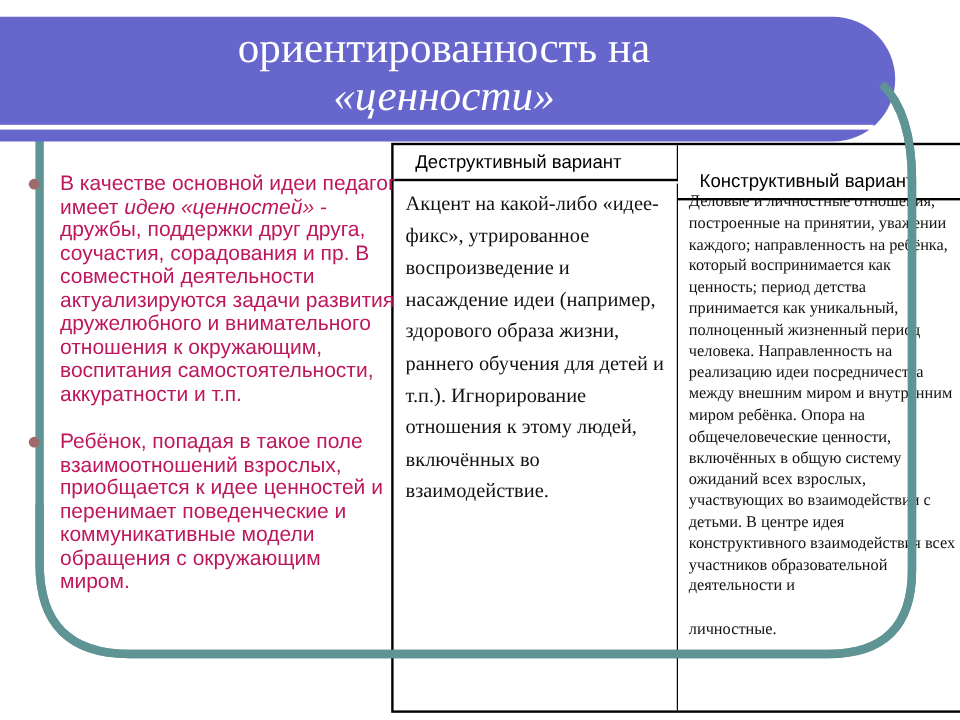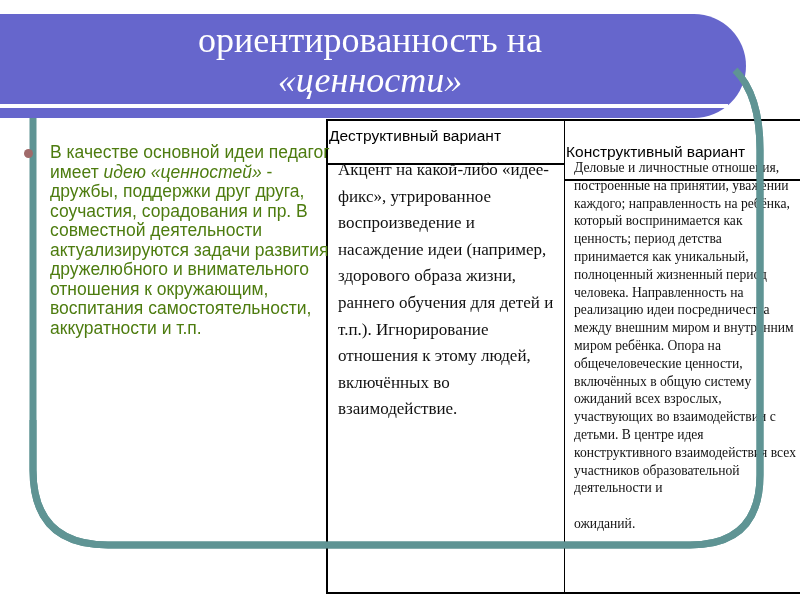--- a/index.html
+++ b/index.html
@@ -63,21 +63,21 @@
       z-index: 6;
     }
     .left-text {
       position: absolute;
       left: 50px;
       top: 143px;
       width: 280px;
       font-family: "Liberation Sans", sans-serif;
       font-size: 17.5px;
       line-height: 19.5px;
-      color: #4d7c0f;
+      color: #be185d;
       z-index: 5;
     }
     .bullet-item {
       position: relative;
       margin-bottom: 20px;
     }
     .bullet-dot {
       position: absolute;
       left: -26px;
       top: 6px;
@@ -94,27 +94,27 @@
       width: 472px;
       height: 471px;
       border: 2px solid #000000;
       background: transparent;
       z-index: 4;
       box-sizing: content-box;
     }
     .th {
       position: absolute;
       top: 0;
-      height: 44px;
+      height: 30px;
       border-bottom: 2px solid #000;
       font-family: "Liberation Sans", sans-serif;
       font-size: 15.5px;
       line-height: 30px;
       color: #000;
-      padding-left: 1px;
+      padding-left: 18px;
       box-sizing: border-box;
     }
     .th.col1 { left: 0; width: 237px; border-right: 1px solid #000; }
     .th.col2 { left: 237px; width: 235px; margin-top: 16px; }
     .td {
       position: absolute;
       top: 32px;
       bottom: 0;
       font-family: "Liberation Serif", serif;
       color: #111;
@@ -152,30 +152,34 @@
   <div class="title">
     <div>ориентированность на</div>
     <div class="line2">«ценности»</div>
   </div>
 
   <div class="left-text">
     <div class="bullet-item">
       <span class="bullet-dot"></span>
       <span>В качестве основной идеи педагог имеет </span><span class="it">идею «ценностей»</span><span> - дружбы, поддержки друг друга, соучастия, сорадования и пр. В совместной деятельности актуализируются задачи развития дружелюбного и внимательного отношения к окружающим, воспитания самостоятельности, аккуратности и т.п.</span>
     </div>
+    <div class="bullet-item">
+      <span class="bullet-dot"></span>
+      <span>Ребёнок, попадая в такое поле взаимоотношений взрослых, приобщается к идее ценностей и перенимает поведенческие и коммуникативные модели обращения с окружающим миром.</span>
+    </div>
   </div>
 
   <div class="table">
     <div class="th col1">Деструктивный вариант</div>
     <div class="th col2">Конструктивный вариант</div>
     <div class="td col1">Акцент на какой-либо «идее-фикс», утрированное воспроизведение и насаждение идеи (например, здорового образа жизни, раннего обучения для детей и т.п.). Игнорирование отношения к этому людей, включённых во взаимодействие.</div>
     <div class="td col2">
       <span>Деловые и личностные отношения, построенные на принятии, уважении каждого; направленность на ребёнка, который воспринимается как ценность; период детства принимается как уникальный, полноценный жизненный период человека. Направленность  на реализацию идеи посредничества между внешним миром и внутренним миром ребёнка. Опора на общечеловеческие ценности, включённых в общую систему ожиданий всех взрослых, участвующих во взаимодействии с детьми. В центре идея конструктивного взаимодействия всех участников образовательной деятельности и</span>
       <span class="gap"></span>
-      <span>ожиданий.</span>
+      <span>личностные.</span>
     </div>
   </div>
 
   <svg class="frame frame-over" width="800" height="600" viewBox="0 0 800 600">
     <path d="M 33 420 L 33 470 Q 33 545 108 545 L 690 545 Q 760 545 760 475 L 760 150 Q 760 95 735 70" fill="none" stroke="#5f9494" stroke-width="7"></path>
   </svg>
 
 </div>
 
 </body></html>

